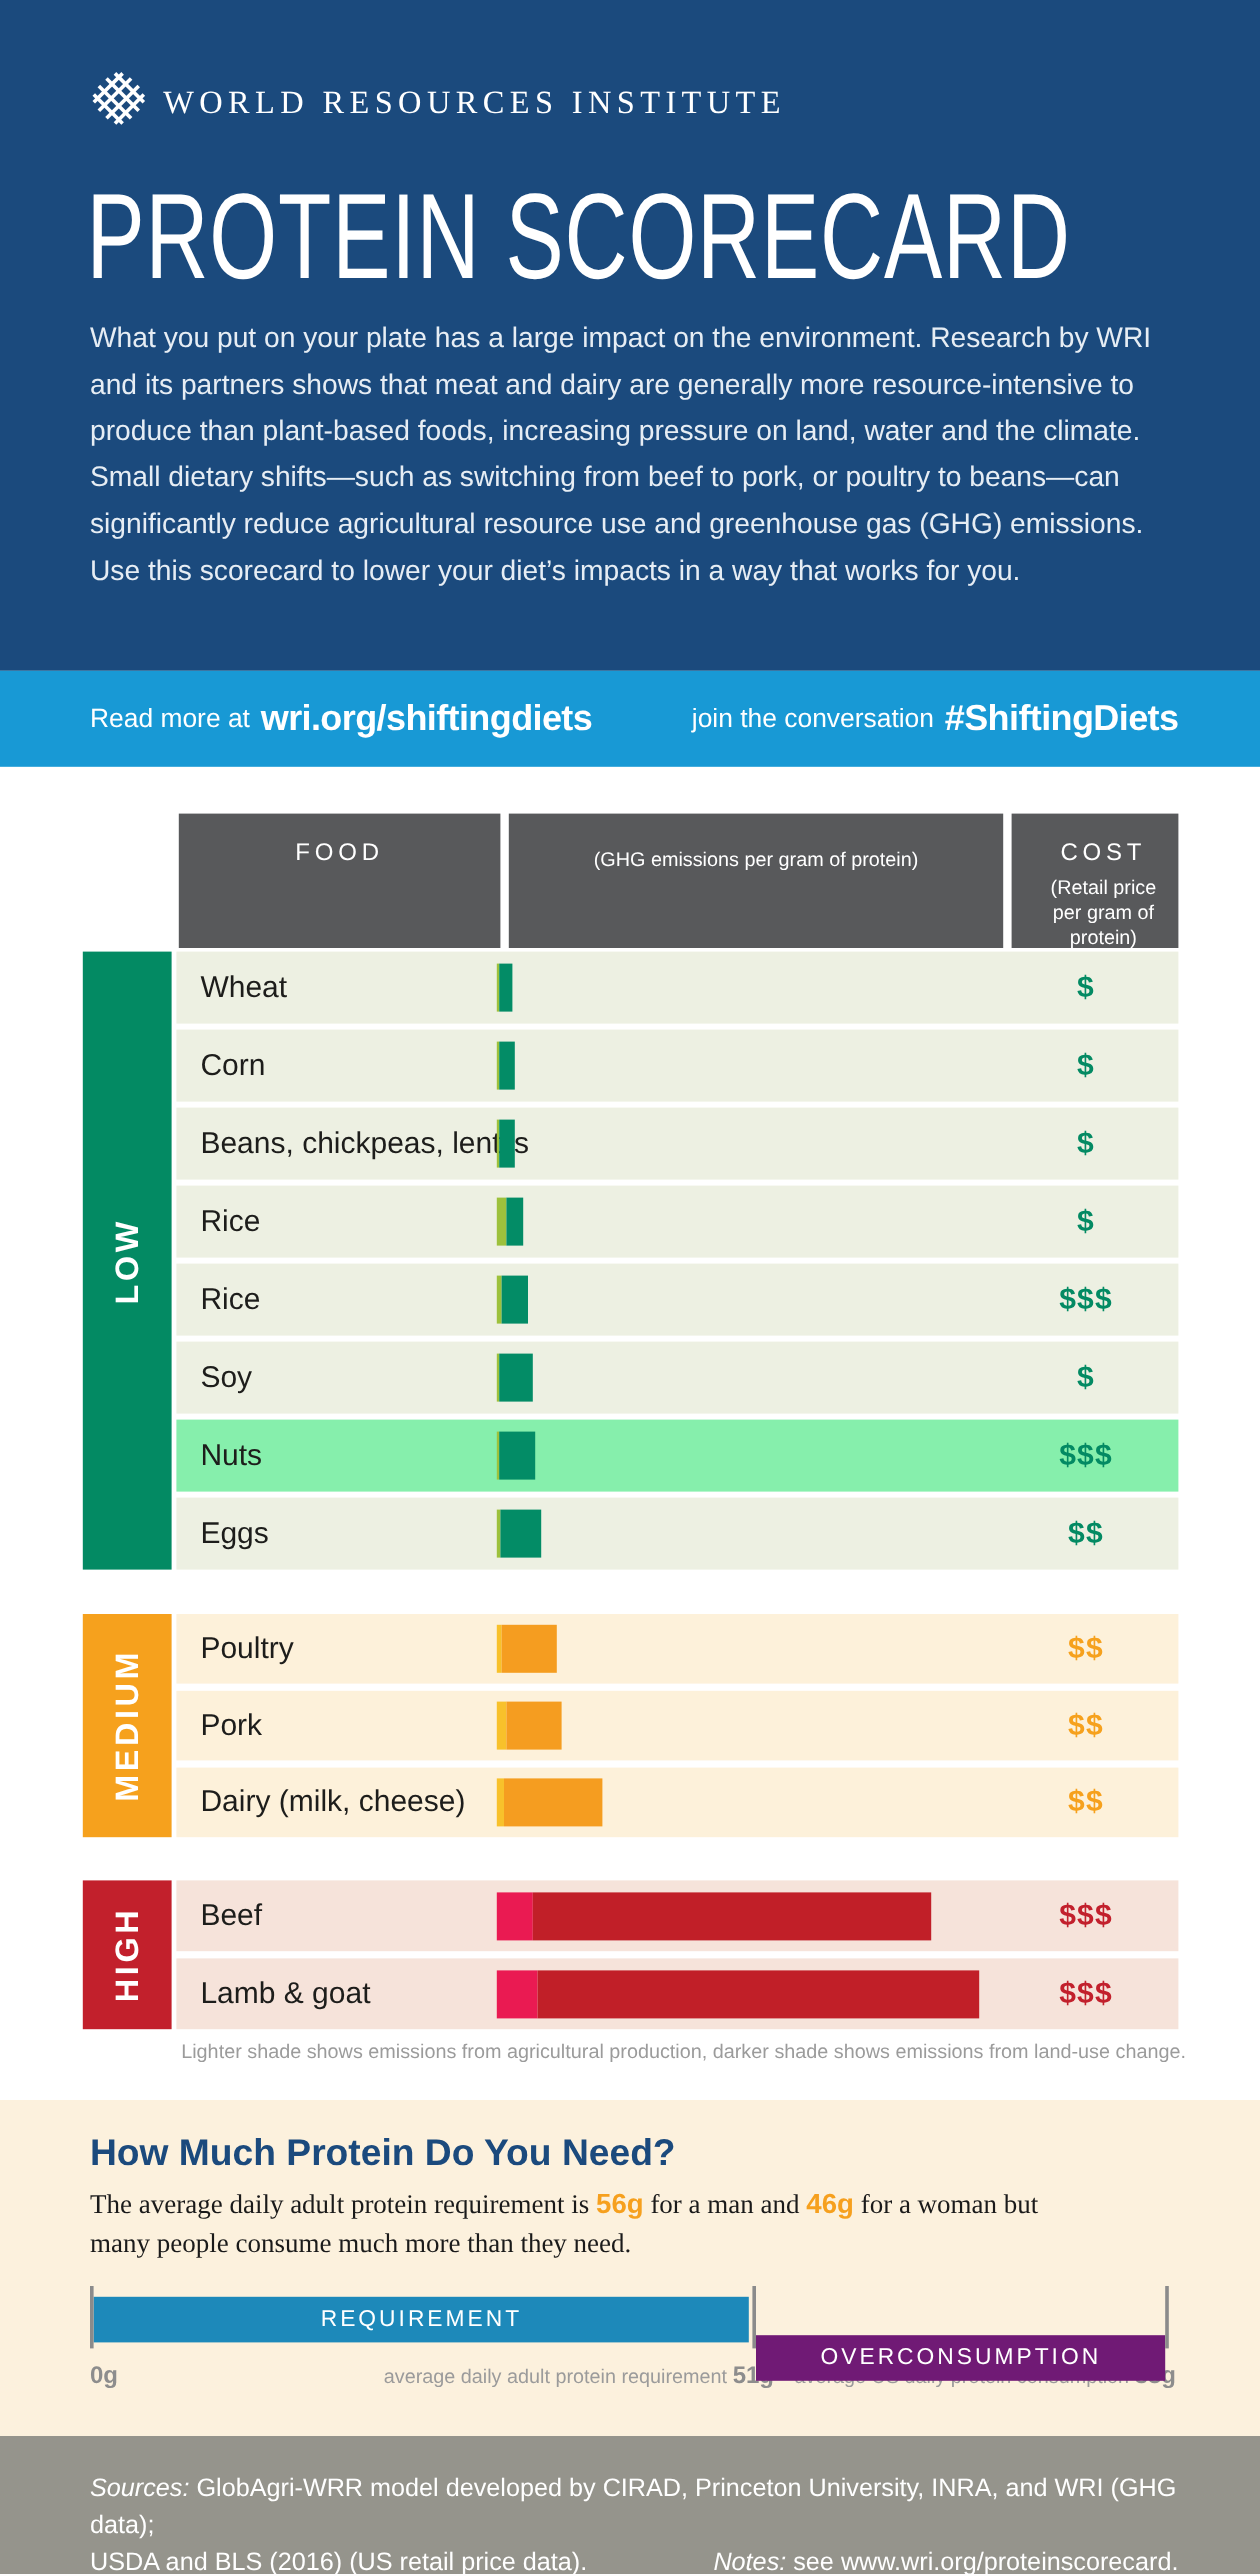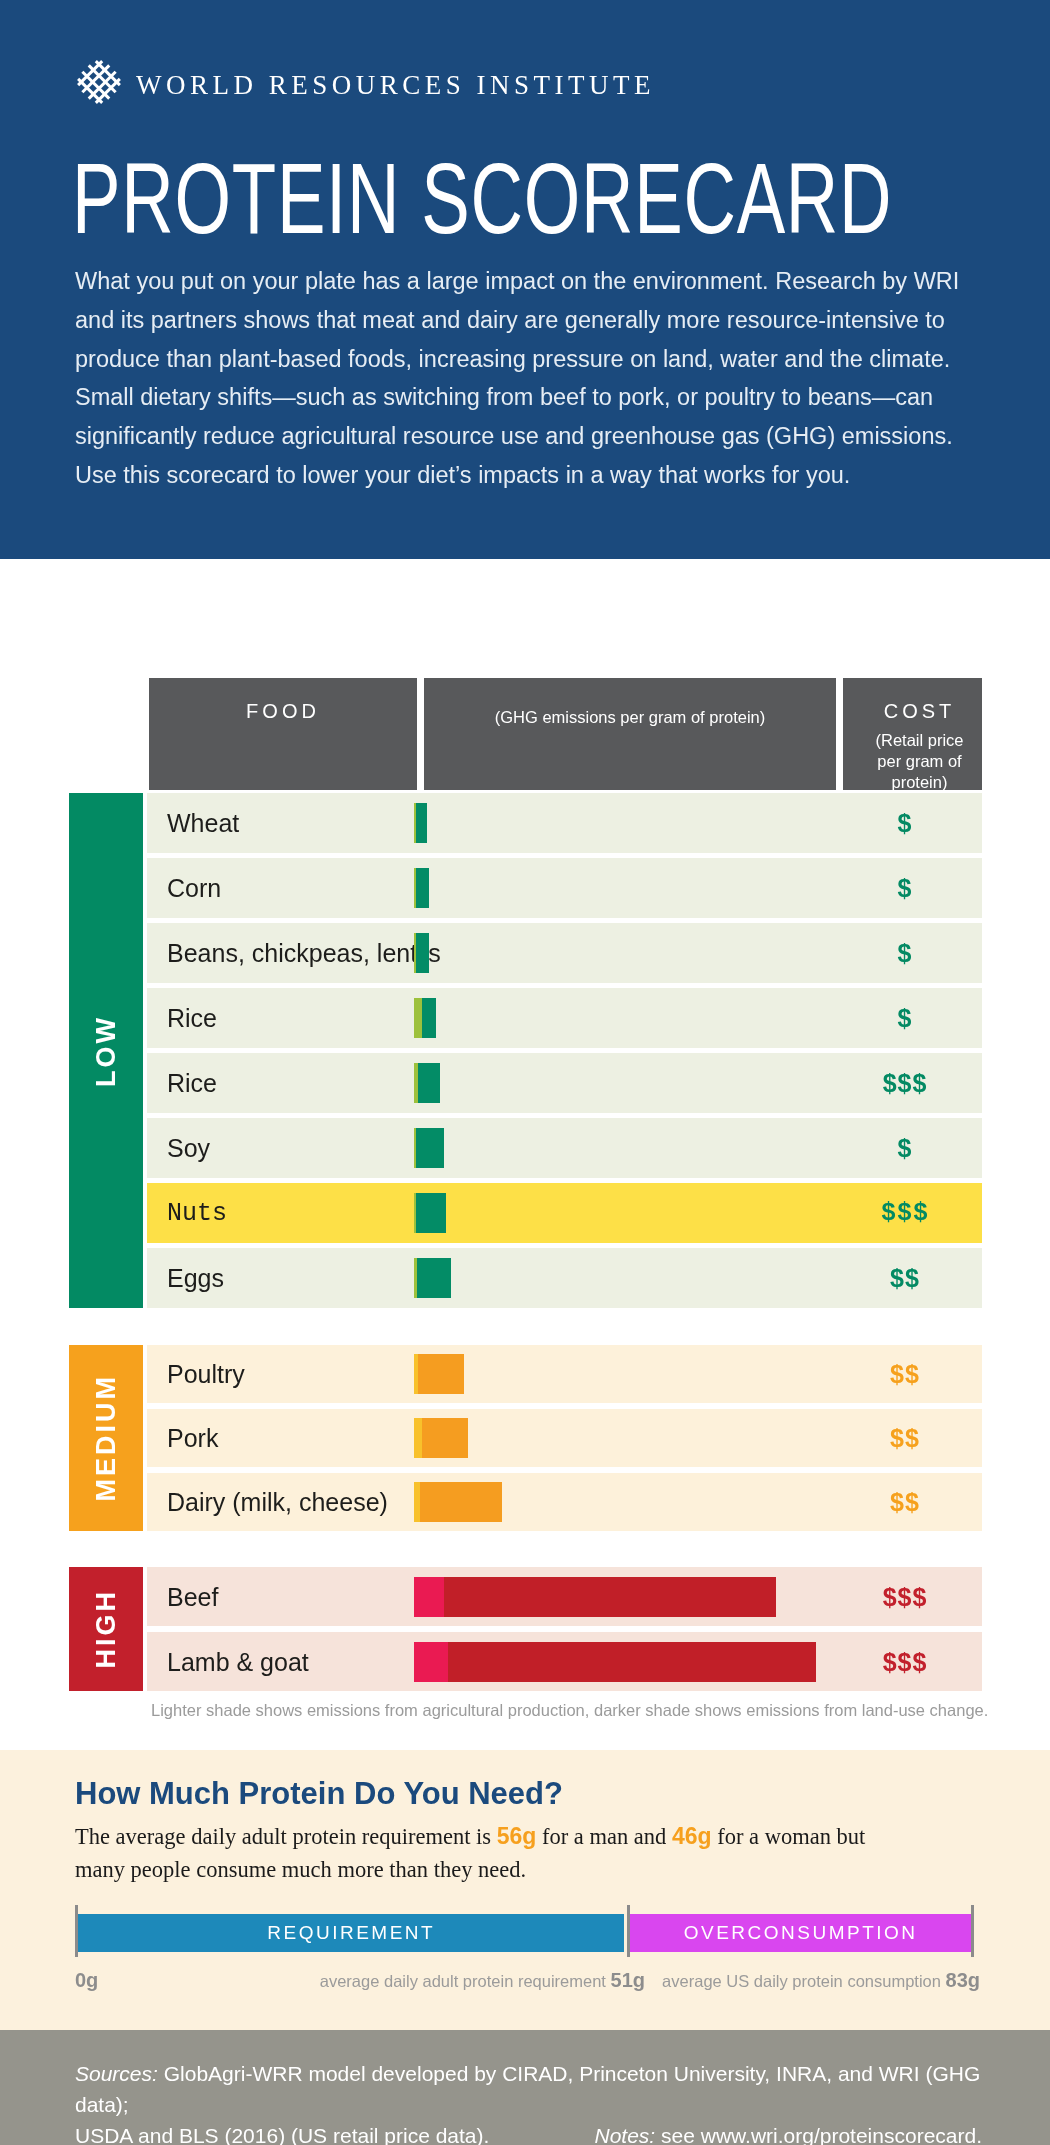--- a/index.html
+++ b/index.html
@@ -95,20 +95,30 @@
     <div class="org">WORLD RESOURCES INSTITUTE</div>
     <div class="title">PROTEIN SCORECARD</div>
     <div class="intro">What you put on your plate has a large impact on the environment. Research by WRI
 and its partners shows that meat and dairy are generally more resource-intensive to
 produce than plant-based foods, increasing pressure on land, water and the climate.
 Small dietary shifts—such as switching from beef to pork, or poultry to beans—can
 significantly reduce agricultural resource use and greenhouse gas (GHG) emissions.
 Use this scorecard to lower your diet’s impacts in a way that works for you.</div>
   </div>
 
+  <div class="linkbar">
+    <div class="lb-left">
+      <span class="lb-plain">Read more at</span>
+      <span class="lb-bold">wri.org/shiftingdiets</span>
+    </div>
+    <div class="lb-right">
+      <span class="lb-plain">join the conversation</span>
+      <span class="lb-bold">#ShiftingDiets</span>
+    </div>
+  </div>
 
   <div class="colhdr col-food">
     <div class="t">FOOD</div>
   </div>
   <div class="colhdr col-impact">
     <div class="s">(GHG emissions per gram of protein)</div>
   </div>
   <div class="colhdr col-cost">
     <div class="t">COST</div>
     <div class="s">(Retail price per gram of protein)</div>
@@ -160,21 +170,21 @@
           <div class="fcost" style="color: rgb(3, 138, 99);">$$$</div>
         </div>
         <div class="frow" style="height: 60px; background: rgb(237, 240, 226); margin-bottom: 5px; padding-left: 40px;">
           <div class="flabel">Soy</div>
           <div class="fbar">
             <div style="width: 2.272px; background: rgb(157, 193, 60);"></div>
             <div style="width: 27.832px; background: rgb(3, 140, 102);"></div>
           </div>
           <div class="fcost" style="color: rgb(3, 138, 99);">$</div>
         </div>
-        <div class="frow" style="height: 60px; background: #fde047; margin-bottom: 5px; font-family: Liberation Mono, monospace;">
+        <div class="frow" style="height: 60px; background: #86efac; margin-bottom: 5px;">
           <div class="flabel">Nuts</div>
           <div class="fbar">
             <div style="width: 2.272px; background: rgb(157, 193, 60);"></div>
             <div style="width: 29.536px; background: rgb(3, 140, 102);"></div>
           </div>
           <div class="fcost" style="color: rgb(3, 138, 99);">$$$</div>
         </div>
         <div class="frow" style="height: 60px; background: rgb(237, 240, 226);">
           <div class="flabel">Eggs</div>
           <div class="fbar">
@@ -244,21 +254,21 @@
 
   <div class="protein">
     <div class="ph">How Much Protein Do You Need?</div>
     <div class="pp"><span>The average daily adult protein requirement is </span><span class="pnum">56g</span><span> for a man and </span><span class="pnum">46g</span><span> for a woman but
 many people consume much more than they need.</span></div>
     <div class="pbar">
       <span class="plbl plbl-0">0g</span>
       <span class="plbl plbl-51"><span>average daily adult protein requirement </span><b>51g</b></span>
       <span class="plbl plbl-83"><span>average US daily protein consumption </span><b>83g</b></span>
     <div class="pseg" style="left: 3px; width: 546.398px; background: rgb(29, 137, 186);">REQUIREMENT</div>
-        <div class="pseg" style="left: 555.398px; width: 340.602px; background: #d946ef;">OVERCONSUMPTION</div>
+        <div class="pseg" style="left: 555.398px; width: 340.602px; background: #701a75; margin-top: 32px;">OVERCONSUMPTION</div>
         <div class="ptick" style="left: 0px;"></div>
         <div class="ptick" style="left: 552.398px;"></div>
         <div class="ptick" style="left: 896px;"></div>
       </div>
   </div>
 
   <div class="ftr">
     <div><span class="lbl">Sources:</span><span> GlobAgri-WRR model developed by CIRAD, Princeton University, INRA, and WRI (GHG data);</span></div>
     <div class="l2">
       <span>USDA and BLS (2016) (US retail price data).</span>

